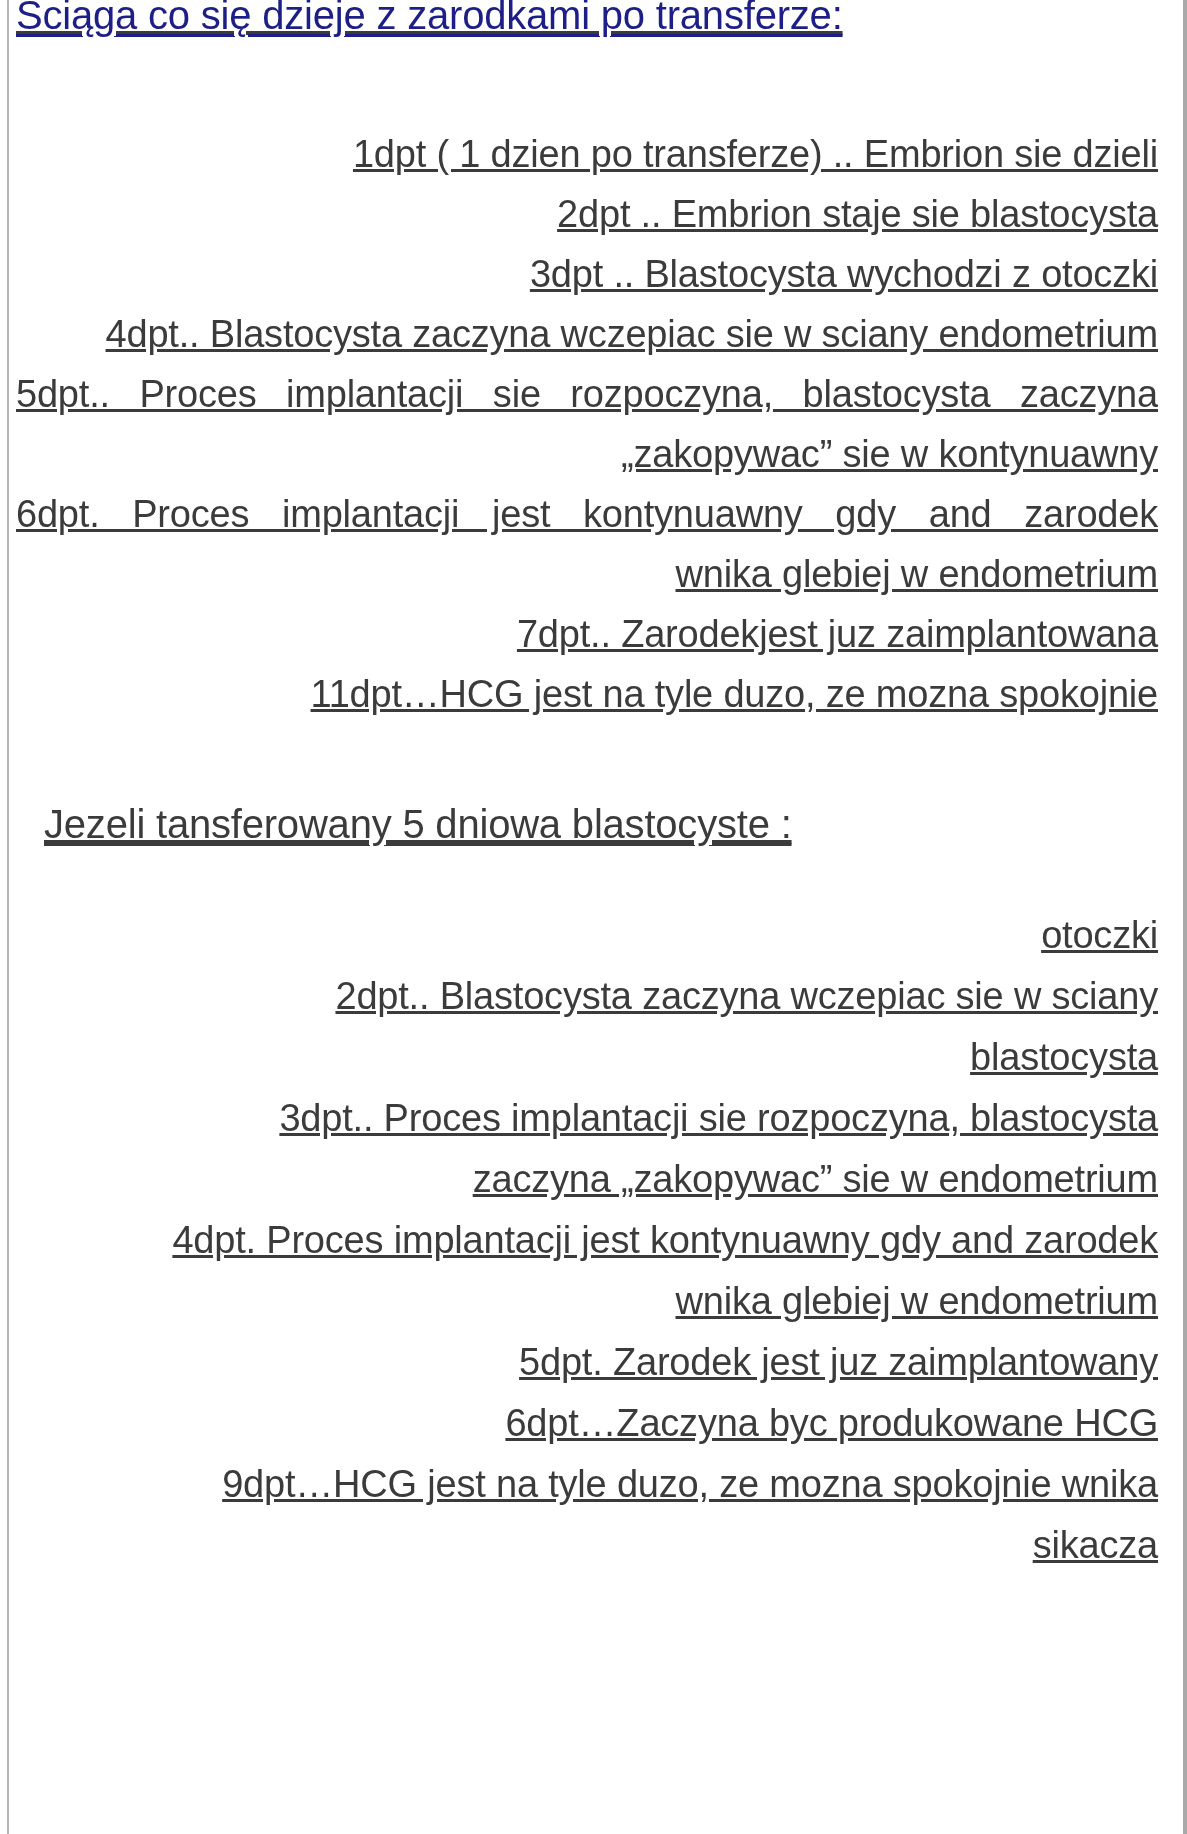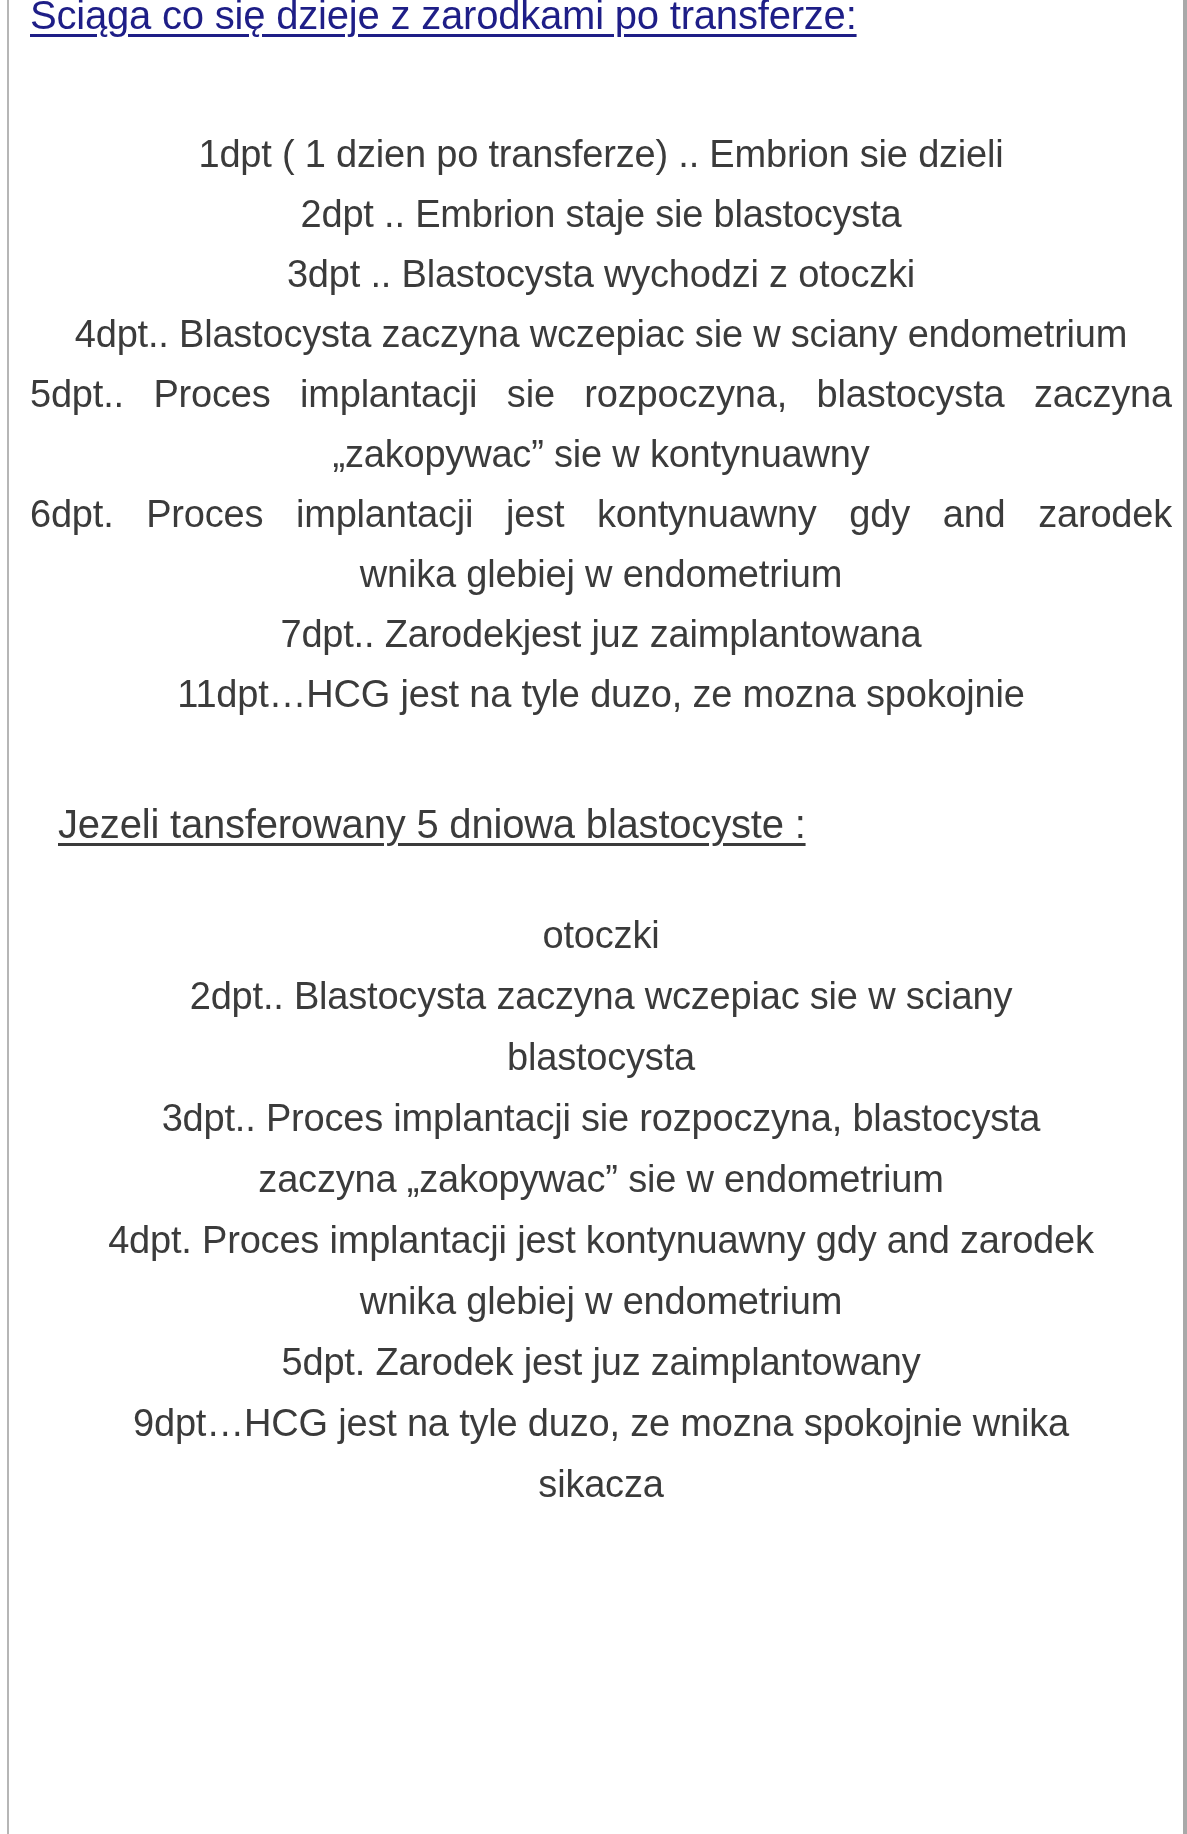--- a/index.html
+++ b/index.html
@@ -19,24 +19,25 @@
     position: absolute; left: 7px; top: 0;
     width: 2px; height: 1834px;
     background: #b6b6b6;
   }
   .scrollbar {
     position: absolute; right: 0; top: 0;
     width: 4px; height: 1834px;
     background: #a9a9a9;
   }
   .content {
-    position: absolute; left: 30px; top: 0;
+    position: absolute; left: 16px; top: 0;
     width: 1142px;
     color: #3b3b3b;
     letter-spacing: -0.2px;
+    text-decoration: underline;
   }
   .title {
     display: block;
     margin: -8px 0 0 0;
     font-size: 40px;
     line-height: 46px;
     color: #1e1e87;
     text-decoration: underline;
     text-decoration-thickness: 3px;
     text-underline-offset: 5px;
@@ -51,21 +52,21 @@
     text-underline-offset: 5px;
     white-space: nowrap;
   }
   .h1 { margin-top: 89px; }
   .h2 { margin-top: 78px; margin-left: 28px; }
   .list { font-size: 38px; }
   .list1 { margin-top: 86px; }
   .list1 .line { line-height: 60px; }
   .list2 { margin-top: 59px; }
   .list2 .line { line-height: 61px; }
-  .line { text-align: center; }
+  .line { text-align: right; }
   
   .line.j {
     text-align: justify;
     height: 60px;
     overflow: hidden;
   }
   .line.j::after {
     content: "";
     display: inline-block;
     width: 100%;
@@ -99,19 +100,20 @@
 
     <div class="list list2">
       <div class="line">otoczki</div>
       <div class="line">2dpt.. Blastocysta zaczyna wczepiac sie w sciany</div>
       <div class="line">blastocysta</div>
       <div class="line">3dpt.. Proces implantacji sie rozpoczyna, blastocysta</div>
       <div class="line">zaczyna „zakopywac” sie w endometrium</div>
       <div class="line">4dpt. Proces implantacji jest kontynuawny gdy and zarodek</div>
       <div class="line">wnika glebiej w endometrium</div>
       <div class="line">5dpt. Zarodek jest juz zaimplantowany</div>
+      <div class="line">6dpt…Zaczyna byc produkowane HCG</div>
       <div class="line">9dpt…HCG jest na tyle duzo, ze mozna spokojnie wnika</div>
       <div class="line">sikacza</div>
     </div>
   </div>
 
   <div class="scrollbar"></div>
 </div>
 
 </body></html>

